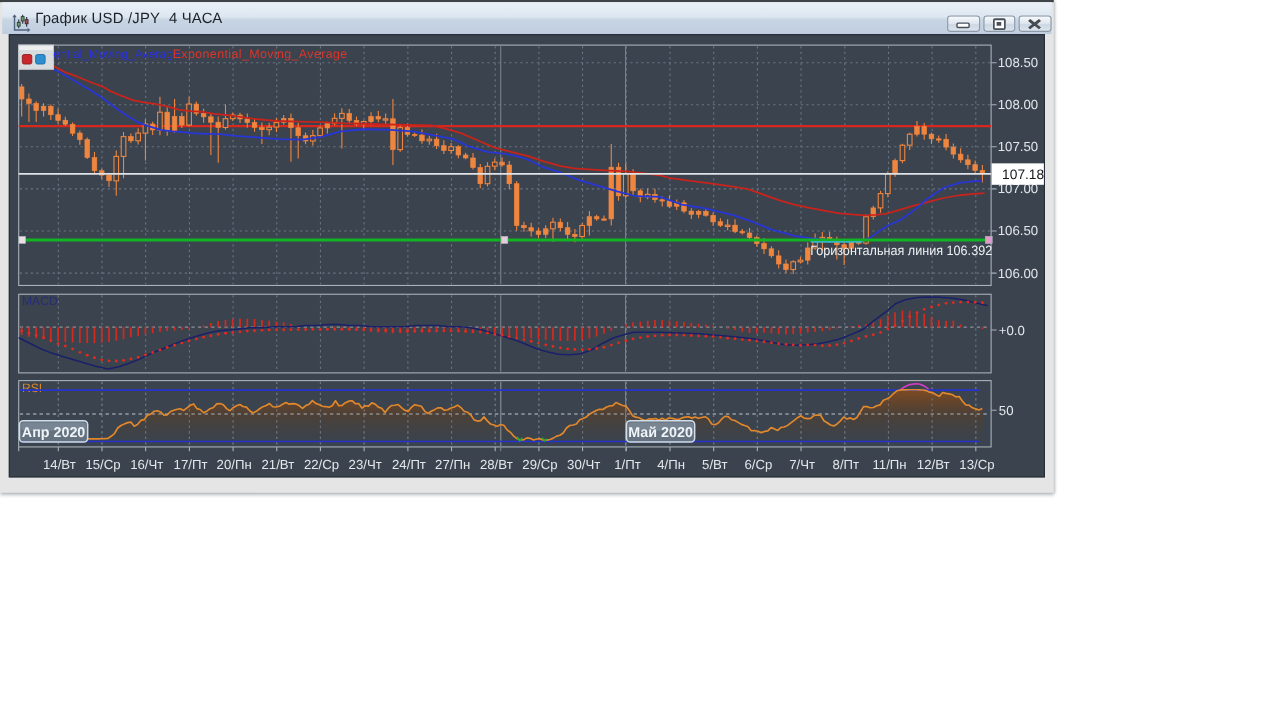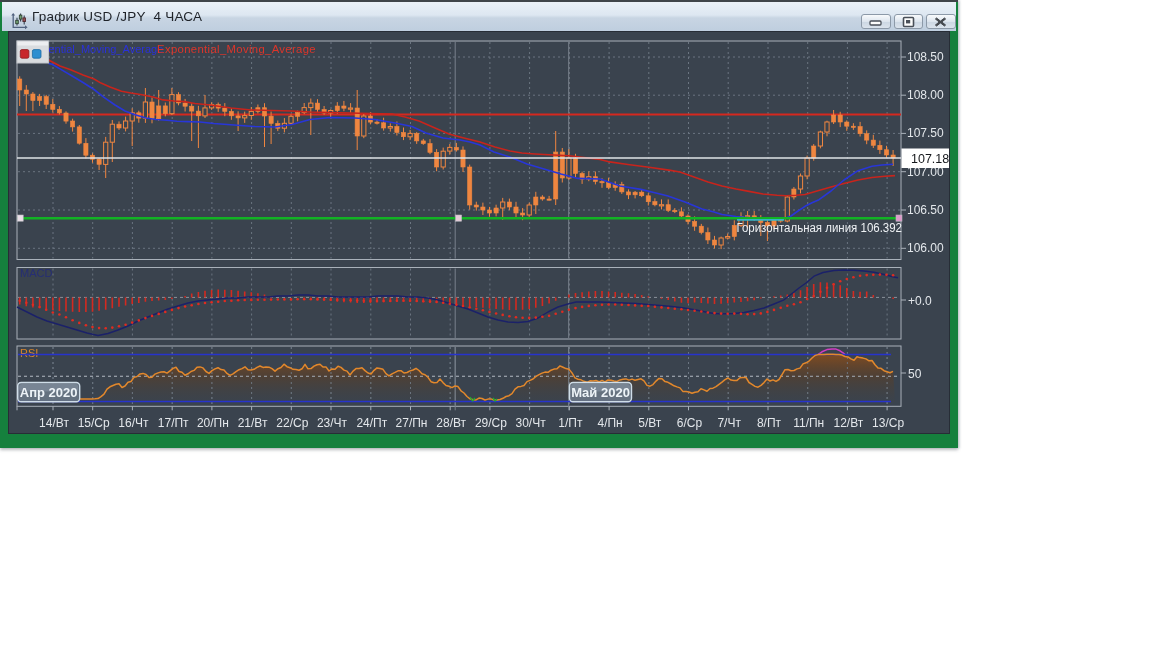--- a/index.html
+++ b/index.html
@@ -1,17 +1,17 @@
 <!DOCTYPE html>
 <html><head><meta charset="utf-8">
 <style>
 html,body{margin:0;padding:0;background:#ffffff;width:1152px;height:648px;overflow:hidden;}
 *{box-sizing:border-box;font-family:"Liberation Sans",sans-serif;}
 #win{position:absolute;left:0;top:0;width:958px;height:448px;
-  background:#15803d;
+  background:#e5e5e5;
   box-shadow:0 2px 3px rgba(60,70,80,.35),2px 0 2px rgba(120,135,150,.25);}
 #topline{position:absolute;left:0;top:0;width:958px;height:2px;background:#3f4449;}
 #title{position:absolute;left:2px;top:2px;right:2px;height:29px;
   background:linear-gradient(#eaf0f7 0%,#dde7f1 45%,#c8d5e3 55%,#bfcedf 100%);}
 #title .txt{position:absolute;left:30px;top:7px;font-size:13.5px;color:#1e2228;letter-spacing:.2px;}
 .btn{position:absolute;top:11.5px;width:29.5px;height:15.5px;border:1px solid #8c99a8;border-radius:3px;
   background:linear-gradient(#f8fafc,#dde5ee 50%,#ccd7e3 55%,#dbe3ec);}
 #client{position:absolute;left:8px;top:31px;width:942px;height:403px;
   background:#3a434e;border:1px solid #272d36;}
 </style></head>

